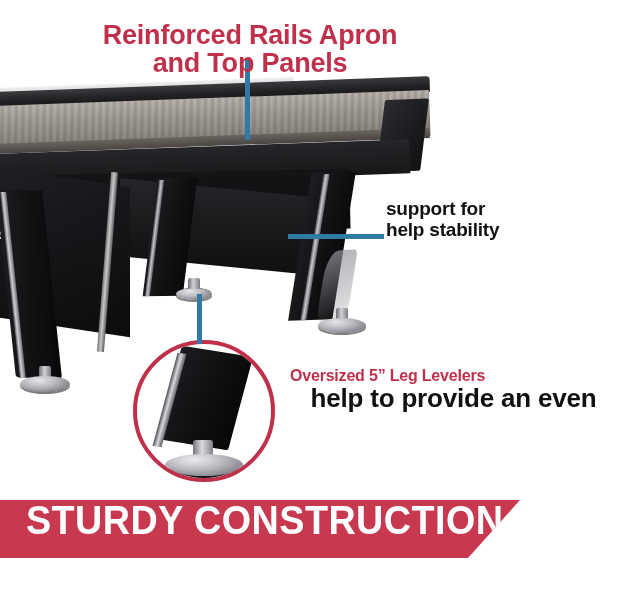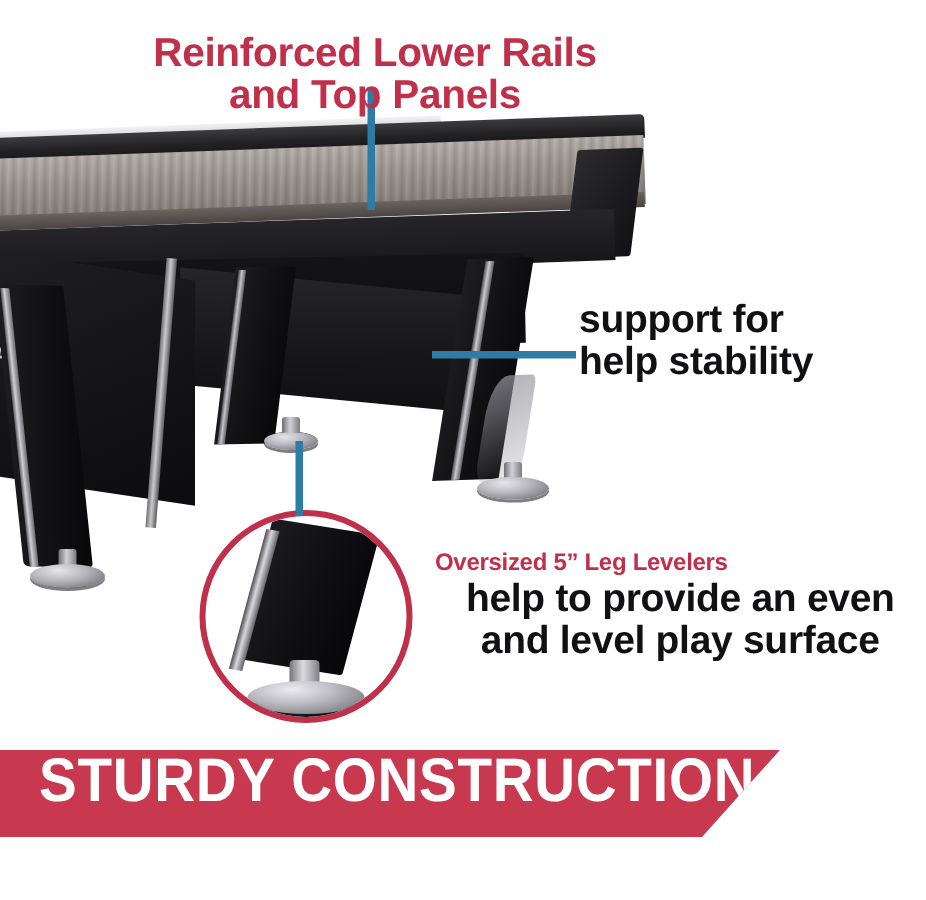--- a/index.html
+++ b/index.html
@@ -198,21 +198,21 @@
   .cl-body{
     color:#111114;font-weight:bold;line-height:1.04;
     letter-spacing:-0.2px;
   }
   .co-top{
     left:55px;top:22px;width:390px;text-align:center;
   }
   .co-top .cl-title{font-size:27px;}
   .co-right{left:386px;top:198px;width:231px;}
   .co-right .cl-title{font-size:21px;}
-  .co-right .cl-body{font-size:26px;margin-top:1px;}
+  .co-right .cl-body{font-size:19px;margin-top:1px;}
   .co-bottom{left:290px;top:368px;width:327px;}
   .co-bottom .cl-title{font-size:16px;}
   .co-bottom .cl-body{font-size:26px;margin-top:1px;text-align:center;}
 
   
   .banner{
     position:absolute;left:0;top:500px;width:520px;height:58px;
     background:#C8394F;
     clip-path:polygon(0 0, 520px 0, 468px 58px, 0 58px);
     display:flex;align-items:flex-start;
@@ -282,32 +282,31 @@
       <div class="b-base"></div>
       <div class="b-disc"></div>
     </div>
   </div>
 
   <div class="lead lead-v-top"></div>
   <div class="lead lead-h-mid"></div>
   <div class="lead lead-v-bubble"></div>
 
   <div class="callout co-top">
-    <div class="cl-title">Reinforced Lower Rails</div>
+    <div class="cl-title">Reinforced Rails Apron</div>
     <div class="cl-title">and Top Panels</div>
   </div>
 
   <div class="callout co-right">
     <div class="cl-body">support for</div>
     <div class="cl-body">help stability</div>
   </div>
 
   <div class="callout co-bottom">
     <div class="cl-title">Oversized 5” Leg Levelers</div>
     <div class="cl-body">help to provide an even</div>
-    <div class="cl-body">and level play surface</div>
   </div>
 
   <div class="banner">
     <div class="banner-text">STURDY CONSTRUCTION</div>
   </div>
 
 </div>
 
 </body></html>

